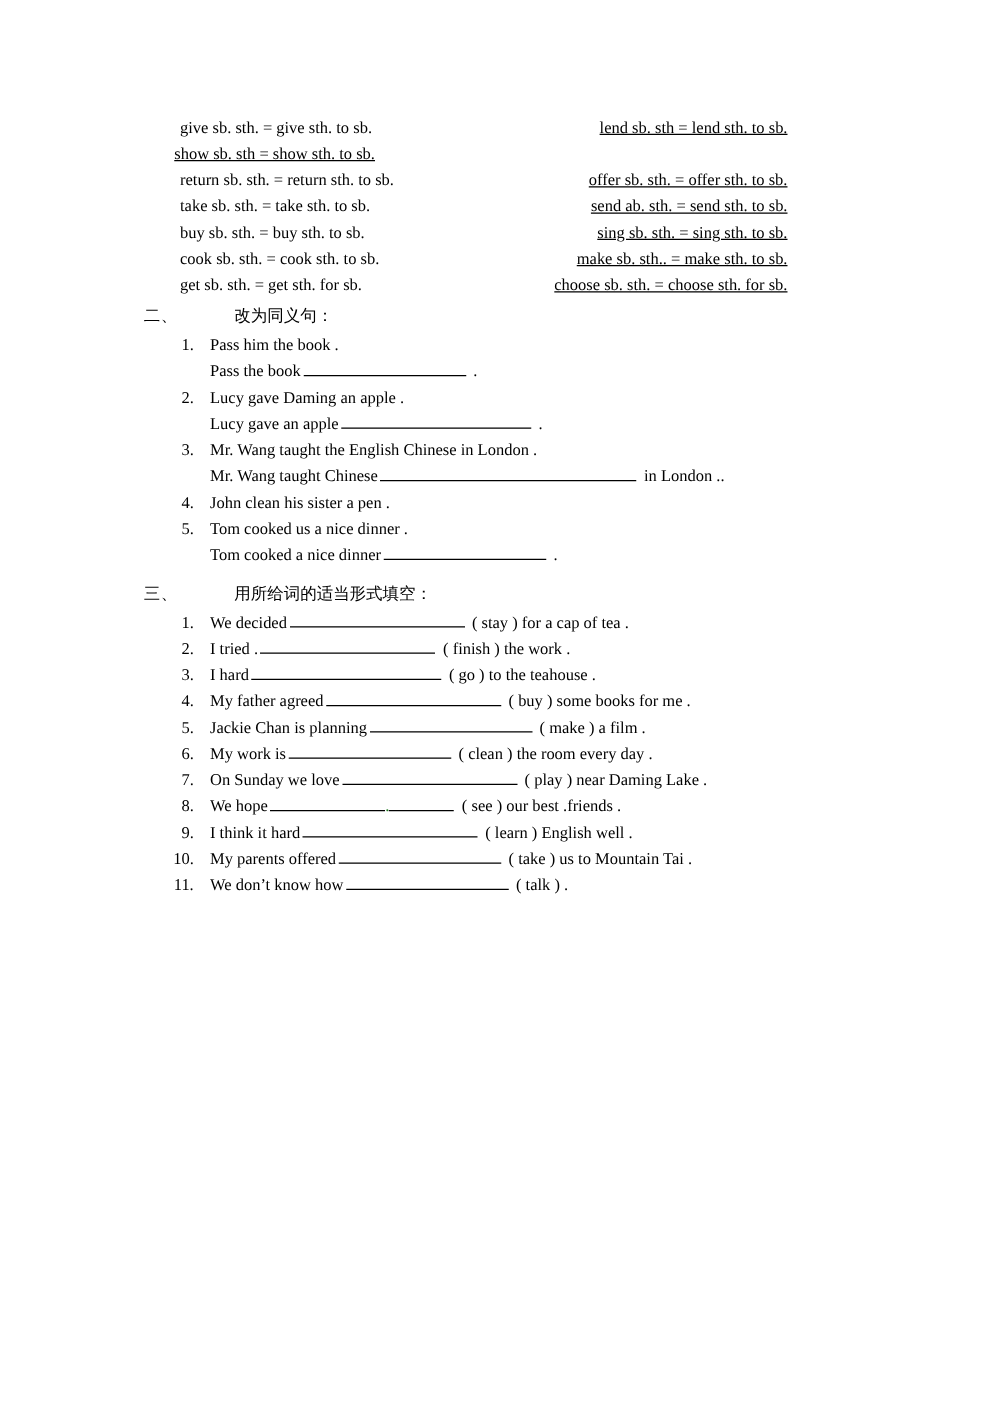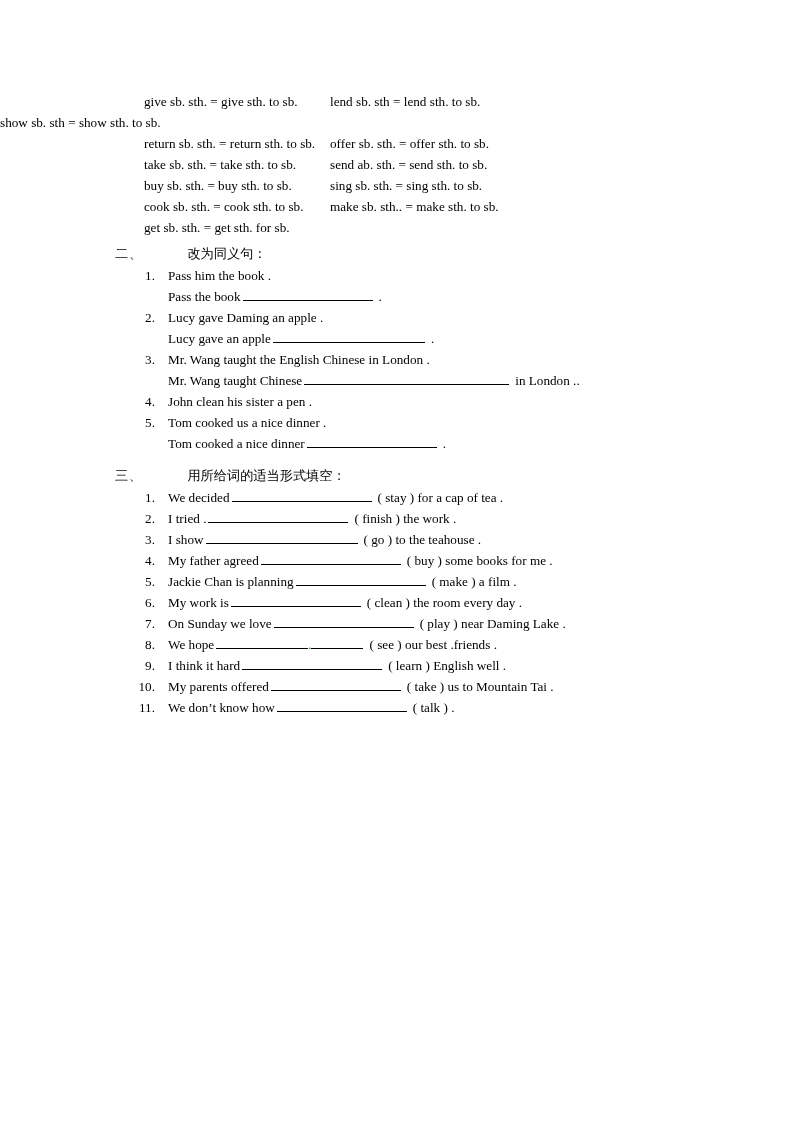--- a/index.html
+++ b/index.html
@@ -39,22 +39,23 @@
     font-size: 13.2px;
   }
   .eqn-left {
     width: 330px;
     padding-left: 144px;
     box-sizing: border-box;
     white-space: nowrap;
   }
   .eqn-right {
     width: 300px;
-    text-align: left;
-    white-space: nowrap;
+    text-align: right;
+    white-space: nowrap;
+    text-decoration: underline;
   }
 
   
   .section {
     position: absolute;
     left: 0;
     width: 794px;
   }
   .section-head {
     display: flex;
@@ -143,20 +144,21 @@
     <div class="eqn-row">
       <span class="eqn-left">buy sb. sth. = buy sth. to sb.</span>
       <span class="eqn-right">sing sb. sth. = sing sth. to sb.</span>
     </div>
     <div class="eqn-row">
       <span class="eqn-left">cook sb. sth. = cook sth. to sb.</span>
       <span class="eqn-right">make sb. sth.. = make sth. to sb.</span>
     </div>
     <div class="eqn-row">
       <span class="eqn-left">get sb. sth. = get sth. for sb.</span>
+      <span class="eqn-right">choose sb. sth. = choose sth. for sb.</span>
     </div>
   </div>
 
   <div class="section" style="top:243px;">
     <div class="section-head">
       <span class="section-marker">二、</span>
       <span class="section-title">改为同义句：</span>
     </div>
 
     <div class="qlist">
@@ -241,21 +243,21 @@
       <div class="qline">
         <span class="qnum">2.</span>
         <span class="qtext">
           <span>I tried  .</span><span class="blank b-lg"></span><span class="sp"></span><span>( finish ) the work .</span>
         </span>
       </div>
 
       <div class="qline">
         <span class="qnum">3.</span>
         <span class="qtext">
-          <span>I show</span><span class="blank b-xl"></span><span class="sp"></span><span>( go ) to the teahouse .</span>
+          <span>I hard</span><span class="blank b-xl"></span><span class="sp"></span><span>( go ) to the teahouse .</span>
         </span>
       </div>
 
       <div class="qline">
         <span class="qnum">4.</span>
         <span class="qtext">
           <span>My father agreed</span><span class="blank b-lg"></span><span class="sp"></span><span>( buy ) some books for me .</span>
         </span>
       </div>
 

